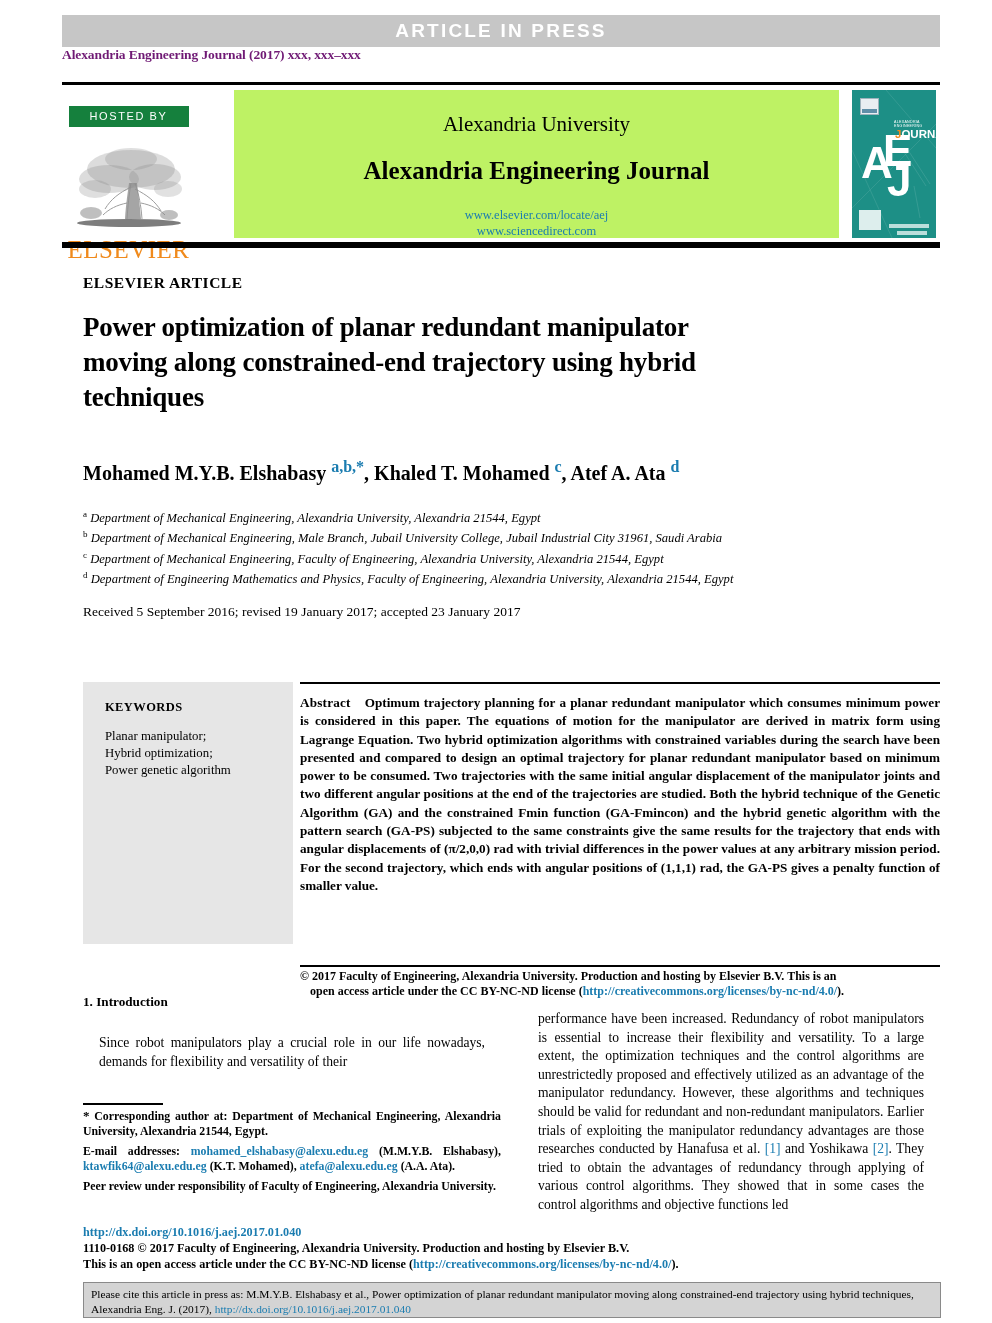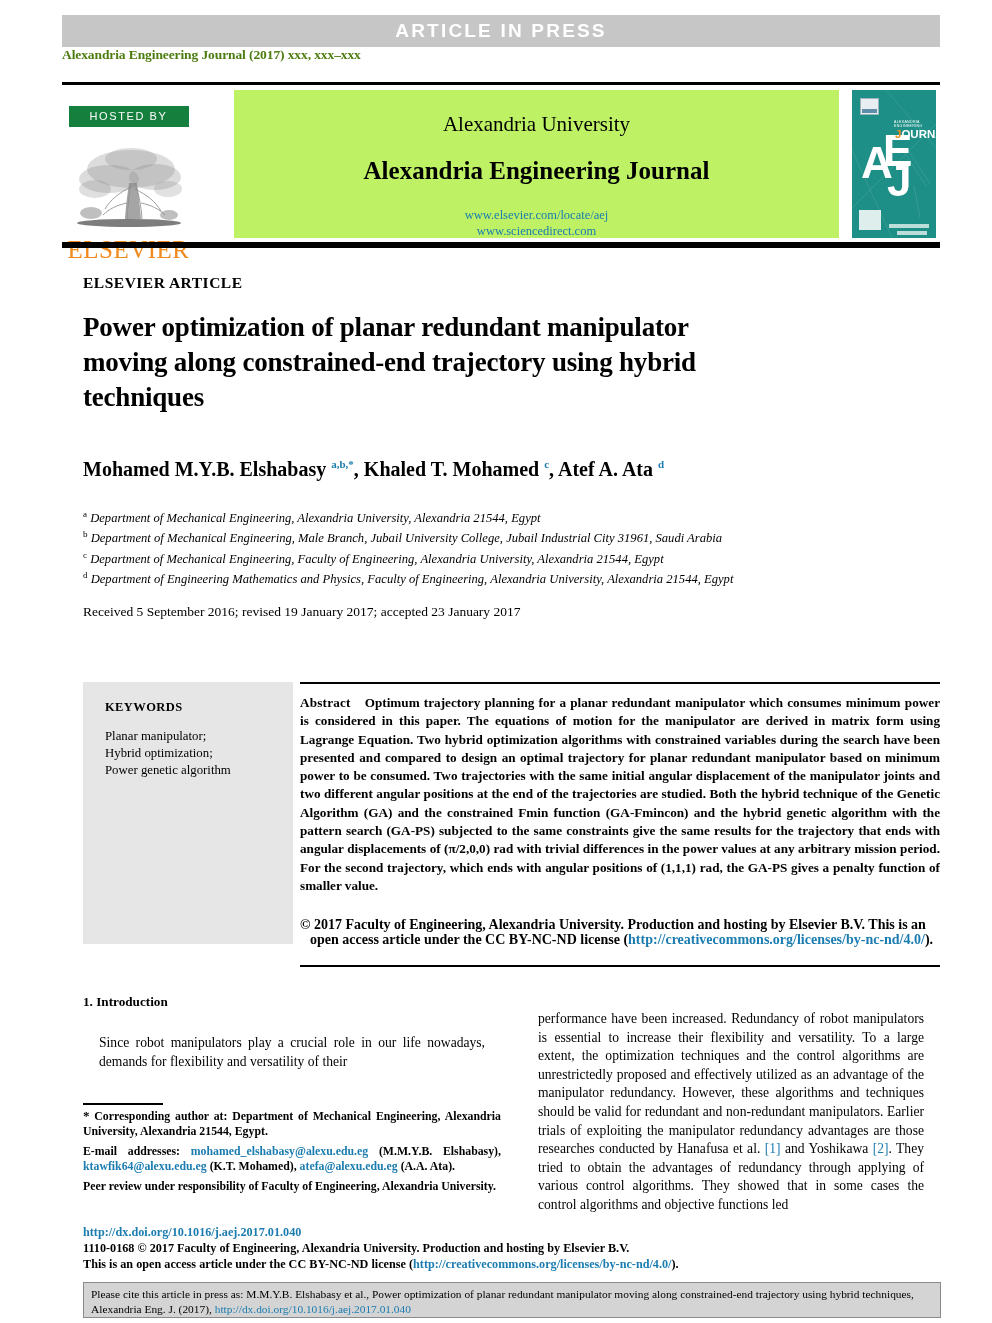--- a/index.html
+++ b/index.html
@@ -44,21 +44,21 @@
     color: #ffffff;
   }
 
   
   .journal-ref {
     position: absolute;
     left: 0; top: 47px;
     font-family: "Liberation Serif", serif;
     font-weight: bold;
     font-size: 13.5px;
-    color: #4d7c0f;
+    color: #701a75;
     letter-spacing: -0.1px;
   }
 
   
   .masthead {
     position: absolute;
     left: 0; top: 82px;
     width: 878px;
     height: 166px;
   }
@@ -213,21 +213,21 @@
     letter-spacing: -0.2px;
   }
   .authors {
     position: absolute;
     left: 21px; top: 458px;
     width: 850px;
     font-family: "Liberation Serif", serif;
     font-weight: bold;
     font-size: 20px;
   }
-  .authors sup { color: #1a7cb0; font-size: 11px; font-weight: bold; }
+  .authors sup { color: #1a7cb0; font-size: 16px; font-weight: bold; }
   .affils {
     position: absolute;
     left: 21px; top: 506px;
     width: 860px;
     font-family: "Liberation Serif", serif;
     font-style: italic;
     font-size: 12.6px;
     line-height: 16.2px;
   }
   .affils .mk { font-style: normal; vertical-align: super; font-size: 9px; }
@@ -269,25 +269,25 @@
     width: 640px;
     font-family: "Liberation Serif", serif;
     font-weight: bold;
     font-size: 13.2px;
     line-height: 18.3px;
     text-align: justify;
   }
   .abstract .lbl { letter-spacing: .2px; margin-right: 14px; }
   .copyright {
     position: absolute;
-    left: 238px; top: 917px;
+    left: 238px; top: 969px;
     width: 640px;
     font-family: "Liberation Serif", serif;
     font-weight: bold;
-    font-size: 14px;
+    font-size: 12px;
     line-height: 15px;
     text-align: justify;
   }
   .copyright .l2 { display:block; padding-left: 10px; }
   a.lnk, .lnk { color: #1a7cb0; text-decoration: none; }
 
   
   .col-left {
     position: absolute;
     left: 21px; top: 994px;

